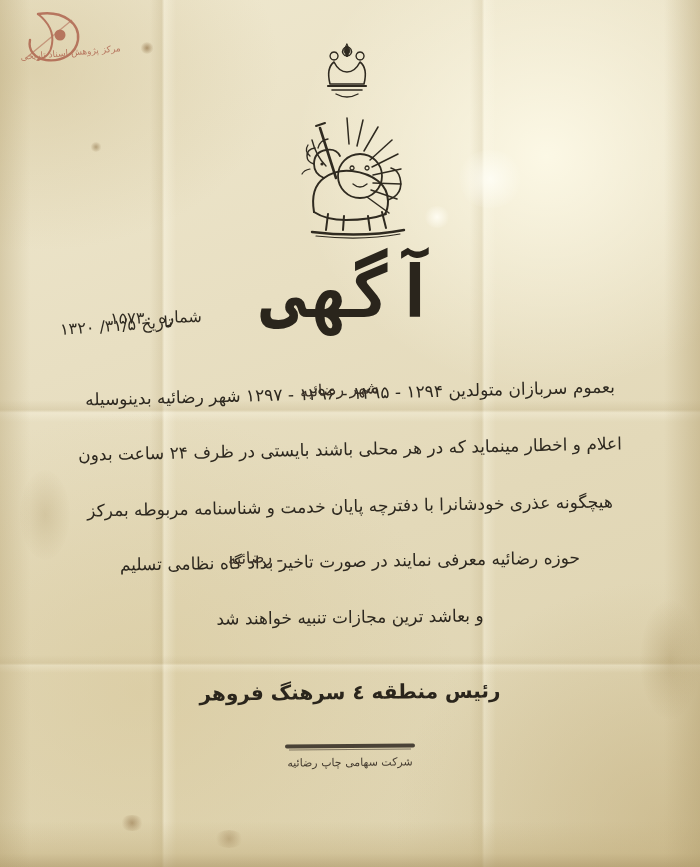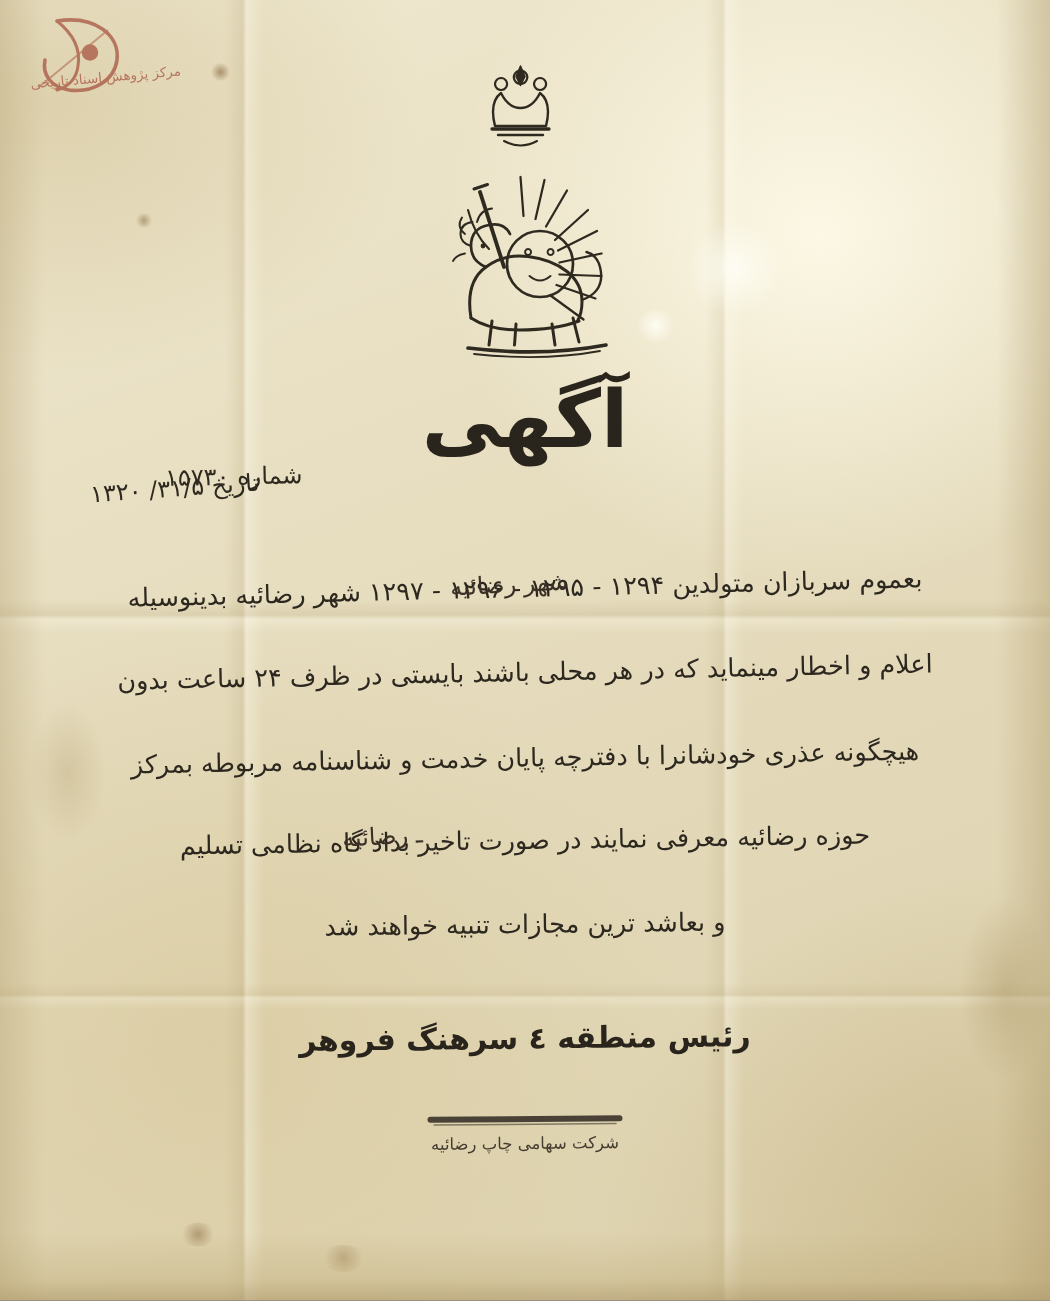--- a/index.html
+++ b/index.html
@@ -82,24 +82,25 @@
   .doc-text {
     position: absolute;
     color: #2f2a20;
     font-family: "DejaVu Sans", sans-serif;
     white-space: nowrap;
   }
 
   #title {
     left: 0; right: 0; top: 250px;
     text-align: center;
-    font-size: 53px;
+    font-size: 72px;
     font-weight: bold;
     color: #2a251c;
     letter-spacing: 2px;
+    font-family: Liberation Mono, monospace;
   }
 
   #number {
     right: 498px; top: 308px;
     font-size: 16px;
     transform: rotate(-1.2deg);
   }
   #date {
     left: 60px; top: 316px;
     font-size: 16px;

